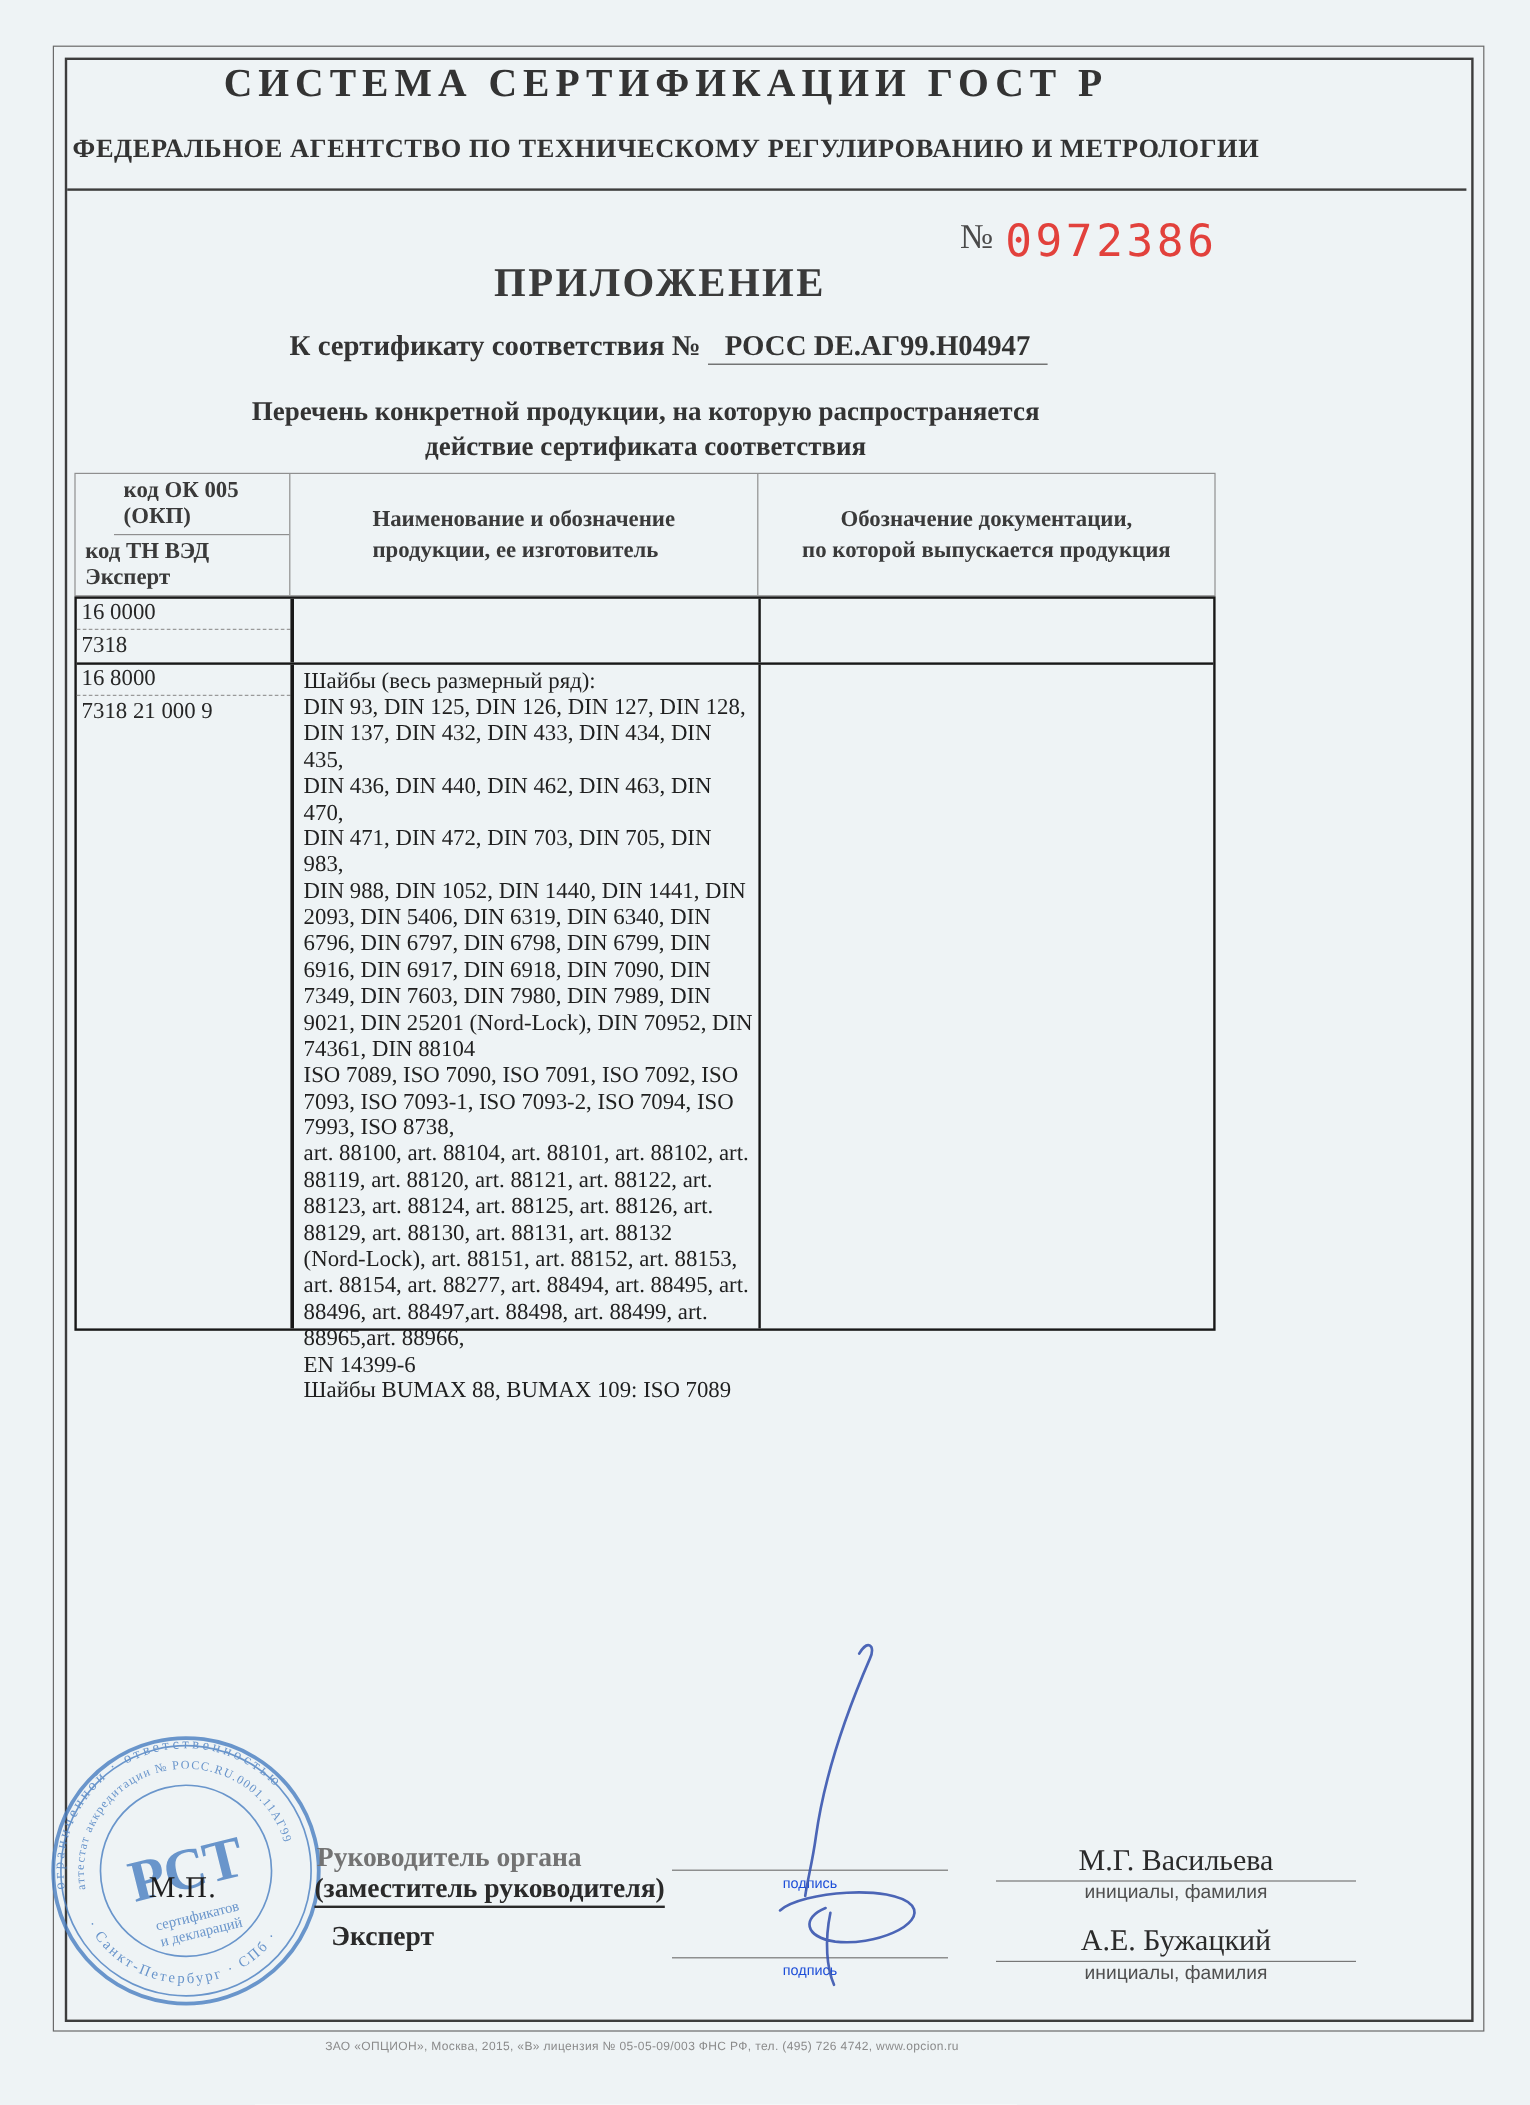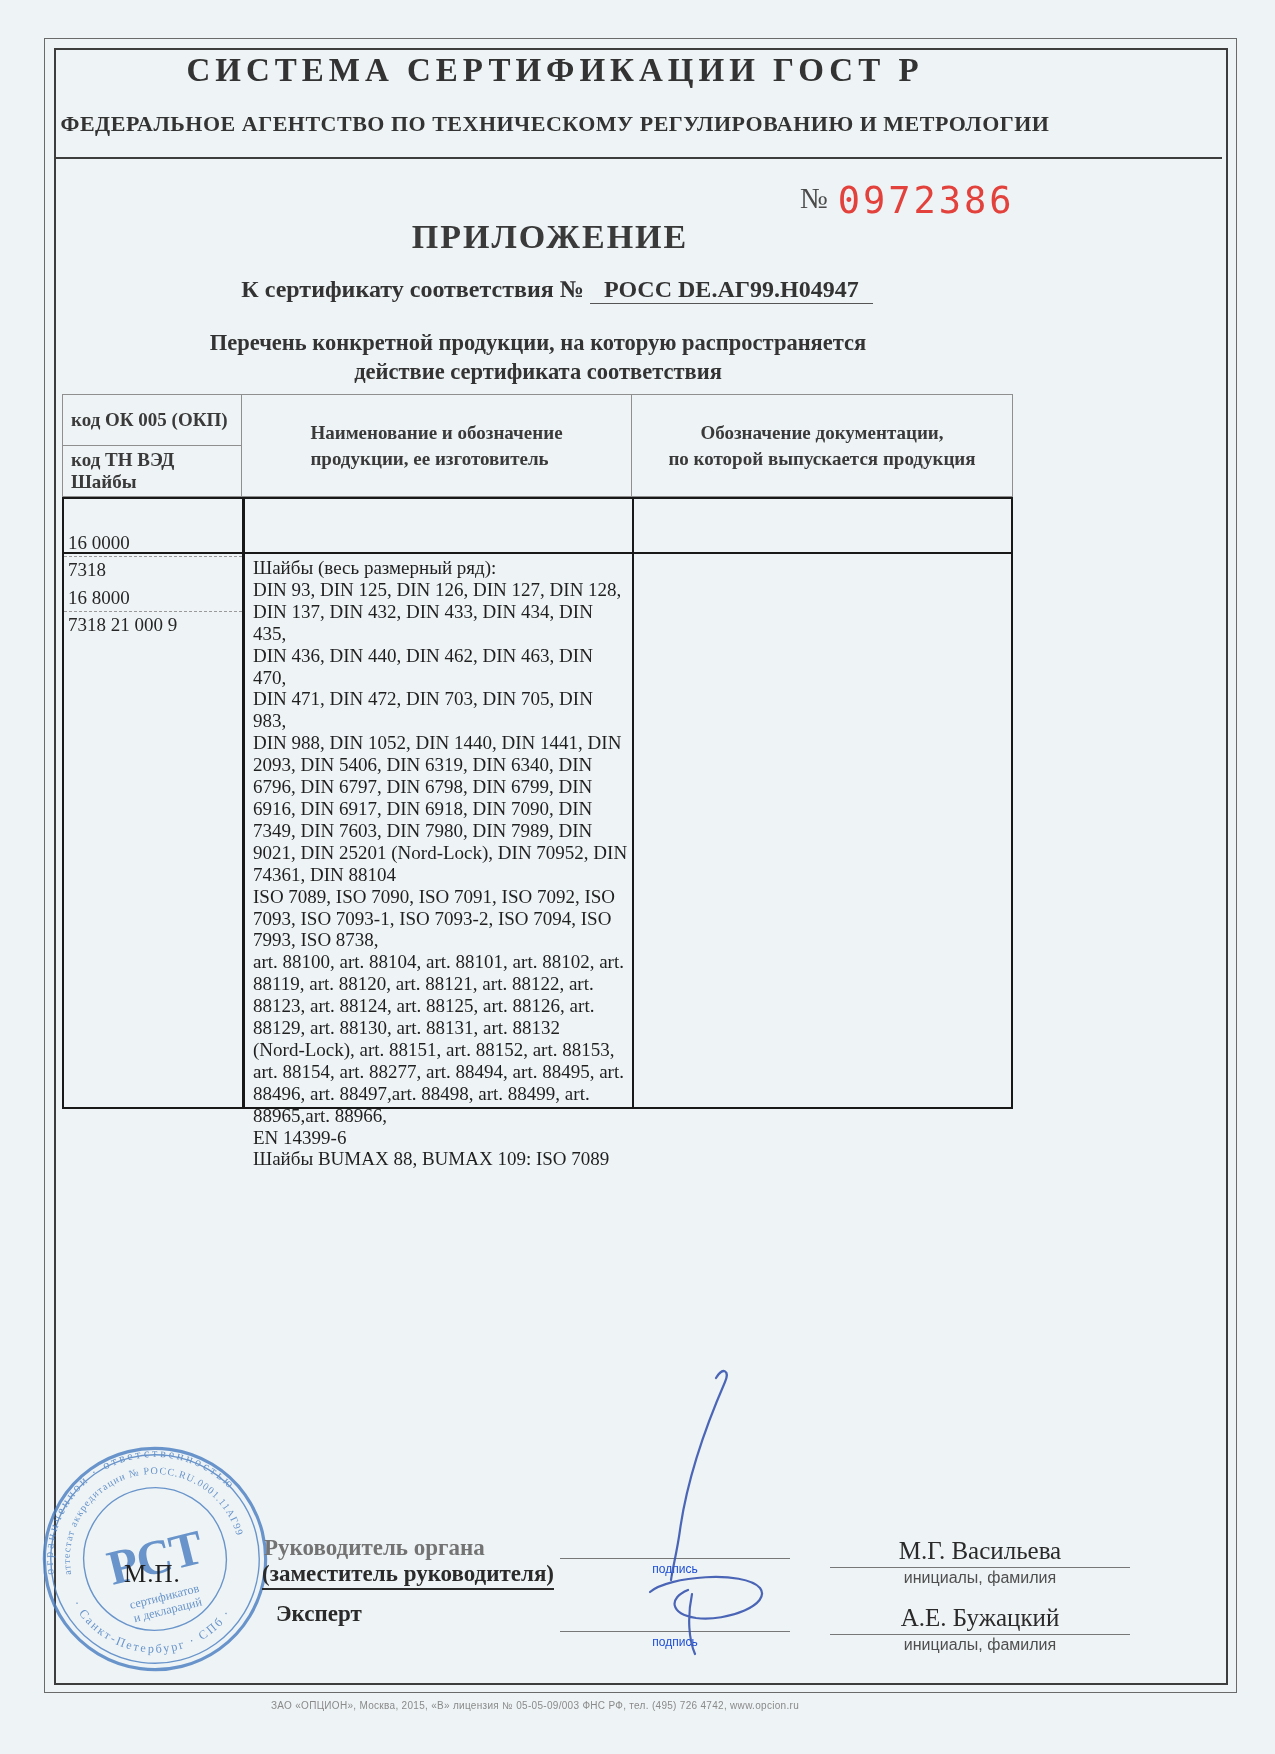--- a/index.html
+++ b/index.html
@@ -26,34 +26,34 @@
   .cert-line{left:0;top:276px;width:1114px;text-align:center;font-size:24px;font-weight:bold;color:#333;}
   .cert-number{border-bottom:1.5px solid #555;padding:0 14px 1px 14px;font-weight:bold;}
   .desc-lines{left:0;top:328px;width:1076px;text-align:center;font-size:22.5px;font-weight:bold;
               line-height:29px;white-space:pre-line;color:#333;}
   
   .ctable{left:62px;top:394px;width:951px;}
   .thead{display:flex;border:1.5px solid #8f8f8f;height:103px;box-sizing:border-box;background:transparent;}
   .th{box-sizing:border-box;font-size:19px;font-weight:bold;color:#3a3a3a;}
   .th-col1{width:178px;display:flex;flex-direction:column;}
   .th-col1 .half{flex:1;display:flex;align-items:center;padding:0 8px;}
-  .th-col1 .half.top{border-bottom:1.5px solid #8f8f8f;}
+  .th-col1 .half.top{border-bottom:1.5px solid #8f8f8f;margin-left:32px;}
   .th-col2{width:390px;border-left:1.5px solid #8f8f8f;display:flex;align-items:center;
            justify-content:center;white-space:pre-line;line-height:26px;}
   .th-col3{flex:1;border-left:1.5px solid #8f8f8f;display:flex;align-items:center;
            justify-content:center;text-align:center;white-space:pre-line;line-height:26px;}
   .tbody{border:2.5px solid #181818;box-sizing:border-box;}
   .trow{display:flex;}
   .trow.r1{height:53px;border-bottom:2.5px solid #181818;}
   .trow.r2{height:553px;}
   .td{box-sizing:border-box;font-size:19px;color:#262626;}
   .td-col1{width:178px;}
   .td-col2{width:390px;border-left:3px solid #181818;}
   .td-col3{flex:1;border-left:2.5px solid #181818;}
-  .code-top{display:block;padding:1px 6px 2px 4px;border-bottom:1px dashed #9a9a9a;margin-top:32px;}
+  .code-top{display:block;padding:1px 6px 2px 4px;border-bottom:1px dashed #9a9a9a;}
   .code-bot{display:block;padding:2px 6px 0 4px;}
   .prod{white-space:pre-line;font-size:19px;line-height:21.9px;padding:3px 4px 0 8px;color:#1f1f1f;}
   
   .role1a{left:264px;top:1535px;font-size:23px;font-weight:bold;color:#737373;}
   .role1b{left:262px;top:1561px;font-size:23px;font-weight:bold;color:#2a2a2a;
           border-bottom:2px solid #2a2a2a;padding-bottom:1px;}
   .role2{left:264px;top:1601px;font-size:23px;font-weight:bold;color:#2a2a2a;margin-left:12px;}
   .sigline1{left:560px;top:1558px;width:230px;border-top:1.5px solid #777;height:0;}
   .sigline2{left:560px;top:1631px;width:230px;border-top:1.5px solid #777;height:0;}
   .siglabel{font-family:"Liberation Sans",sans-serif;font-size:12px;color:#1d4ed8;text-align:center;}
@@ -96,21 +96,21 @@
     <span>К сертификату соответствия №</span>
     <span class="cert-number">РОСС DE.АГ99.Н04947</span>
   </div>
   <div class="abs desc-lines">Перечень конкретной продукции,  на которую распространяется
 действие сертификата соответствия</div>
 
   <div class="abs ctable">
     <div class="thead">
       <div class="th th-col1">
         <div class="half top">код ОК 005 (ОКП)</div>
-        <div class="half">код ТН ВЭД Шайбы</div>
+        <div class="half">код ТН ВЭД Эксперт</div>
       </div>
       <div class="th th-col2">Наименование и обозначение
 продукции, ее изготовитель</div>
       <div class="th th-col3">Обозначение документации,
 по которой выпускается продукция</div>
     </div>
     <div class="tbody">
       <div class="trow r1">
         <div class="td td-col1">
           <span class="code-top">16 0000</span>

